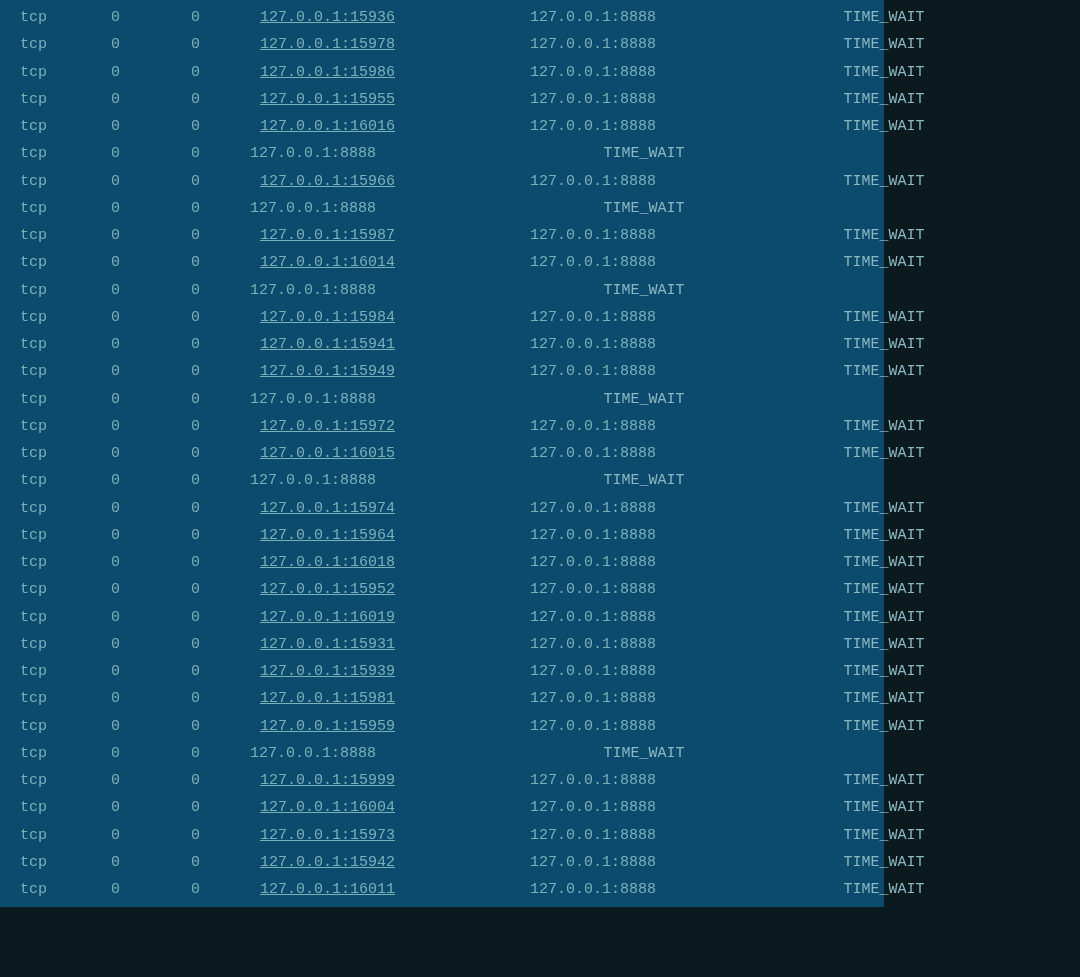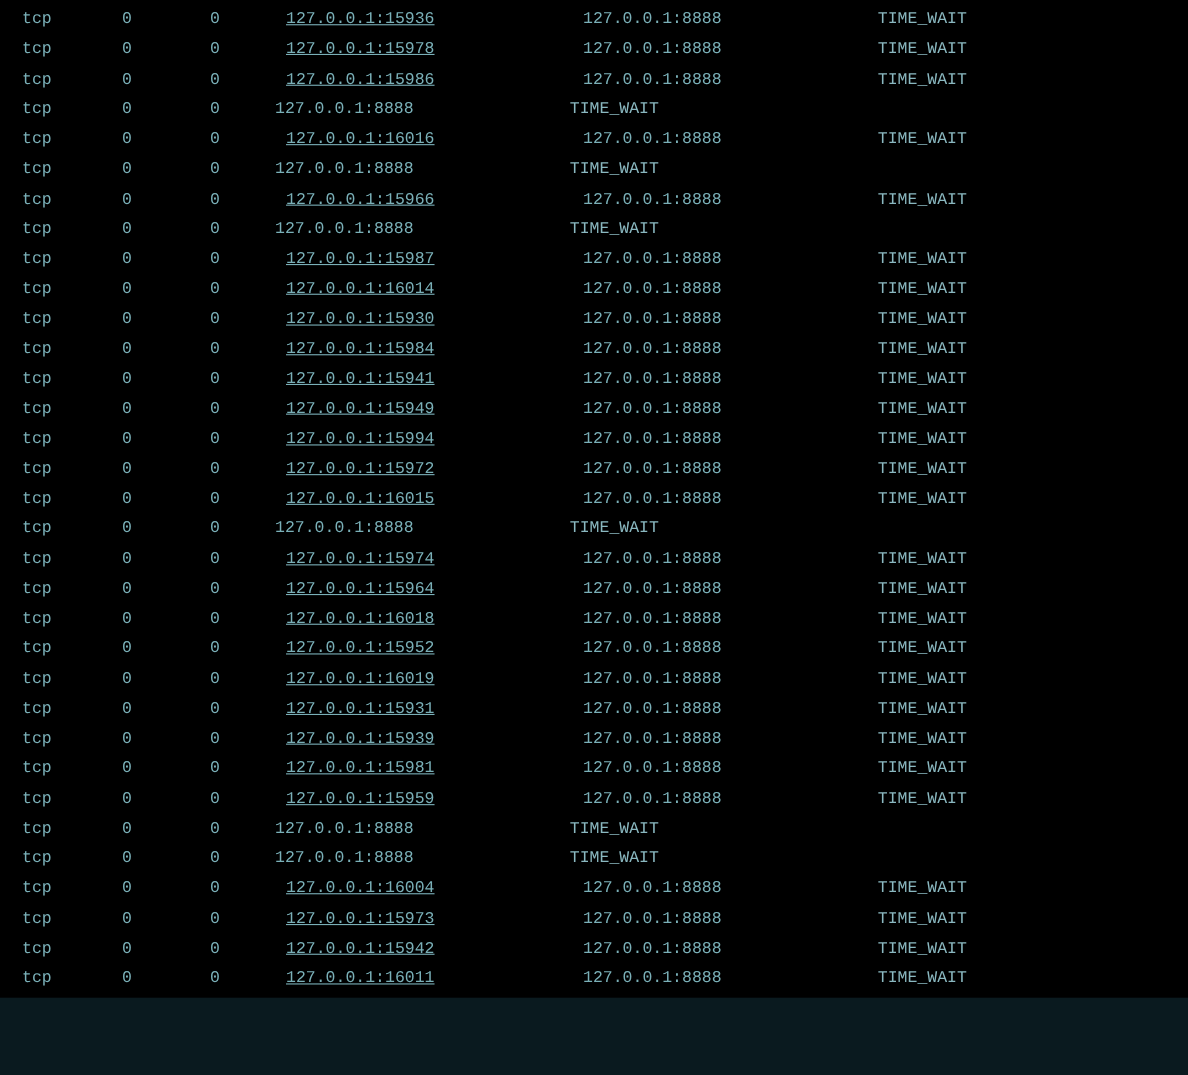--- a/index.html
+++ b/index.html
@@ -12,22 +12,22 @@
       background-color: #0a1a1f;
       font-family: 'Courier New', Courier, monospace;
       font-size: 15px;
       color: #8ab8c0;
       width: 1080px;
       min-height: 977px;
       overflow-x: hidden;
     }
 
     .terminal {
-      width: 1080px;
-      background-color: #000000;
+      width: 884px;
+      background-color: #0c4a6e;
       padding: 4px 0;
     }
 
     .row {
       display: grid;
       grid-template-columns: 70px 80px 80px 280px 280px 200px;
       padding: 2px 0;
       line-height: 1.55;
       white-space: nowrap;
     }
@@ -50,21 +50,21 @@
     .col-local {
       padding-left: 30px;
       text-decoration: underline;
     }
 
     .col-remote {
       padding-left: 20px;
     }
 
     .col-state {
-      text-align: left;
+      text-align: center;
       padding-right: 20px;
       color: #8ab8c0;
     }
   </style>
 </head>
 <body>
 
 <div class="terminal">
   <div id="rows-container">
       <div class="row">
@@ -88,20 +88,21 @@
       <span class="col col-num">0</span>
       <span class="col col-num">0</span>
       <span class="col col-local">127.0.0.1:15986</span>
       <span class="col col-remote">127.0.0.1:8888</span>
       <span class="col col-state">TIME_WAIT</span>
     </div>
       <div class="row">
       <span class="col col-proto">tcp</span>
       <span class="col col-num">0</span>
       <span class="col col-num">0</span>
+      <span class="col col-local">127.0.0.1:15955</span>
       <span class="col col-remote">127.0.0.1:8888</span>
       <span class="col col-state">TIME_WAIT</span>
     </div>
       <div class="row">
       <span class="col col-proto">tcp</span>
       <span class="col col-num">0</span>
       <span class="col col-num">0</span>
       <span class="col col-local">127.0.0.1:16016</span>
       <span class="col col-remote">127.0.0.1:8888</span>
       <span class="col col-state">TIME_WAIT</span>
@@ -141,21 +142,20 @@
       <span class="col col-num">0</span>
       <span class="col col-num">0</span>
       <span class="col col-local">127.0.0.1:16014</span>
       <span class="col col-remote">127.0.0.1:8888</span>
       <span class="col col-state">TIME_WAIT</span>
     </div>
       <div class="row">
       <span class="col col-proto">tcp</span>
       <span class="col col-num">0</span>
       <span class="col col-num">0</span>
-      <span class="col col-local">127.0.0.1:15930</span>
       <span class="col col-remote">127.0.0.1:8888</span>
       <span class="col col-state">TIME_WAIT</span>
     </div>
       <div class="row">
       <span class="col col-proto">tcp</span>
       <span class="col col-num">0</span>
       <span class="col col-num">0</span>
       <span class="col col-local">127.0.0.1:15984</span>
       <span class="col col-remote">127.0.0.1:8888</span>
       <span class="col col-state">TIME_WAIT</span>
@@ -173,21 +173,20 @@
       <span class="col col-num">0</span>
       <span class="col col-num">0</span>
       <span class="col col-local">127.0.0.1:15949</span>
       <span class="col col-remote">127.0.0.1:8888</span>
       <span class="col col-state">TIME_WAIT</span>
     </div>
       <div class="row">
       <span class="col col-proto">tcp</span>
       <span class="col col-num">0</span>
       <span class="col col-num">0</span>
-      <span class="col col-local">127.0.0.1:15994</span>
       <span class="col col-remote">127.0.0.1:8888</span>
       <span class="col col-state">TIME_WAIT</span>
     </div>
       <div class="row">
       <span class="col col-proto">tcp</span>
       <span class="col col-num">0</span>
       <span class="col col-num">0</span>
       <span class="col col-local">127.0.0.1:15972</span>
       <span class="col col-remote">127.0.0.1:8888</span>
       <span class="col col-state">TIME_WAIT</span>
@@ -283,20 +282,21 @@
       <span class="col col-proto">tcp</span>
       <span class="col col-num">0</span>
       <span class="col col-num">0</span>
       <span class="col col-remote">127.0.0.1:8888</span>
       <span class="col col-state">TIME_WAIT</span>
     </div>
       <div class="row">
       <span class="col col-proto">tcp</span>
       <span class="col col-num">0</span>
       <span class="col col-num">0</span>
+      <span class="col col-local">127.0.0.1:15999</span>
       <span class="col col-remote">127.0.0.1:8888</span>
       <span class="col col-state">TIME_WAIT</span>
     </div>
       <div class="row">
       <span class="col col-proto">tcp</span>
       <span class="col col-num">0</span>
       <span class="col col-num">0</span>
       <span class="col col-local">127.0.0.1:16004</span>
       <span class="col col-remote">127.0.0.1:8888</span>
       <span class="col col-state">TIME_WAIT</span>

